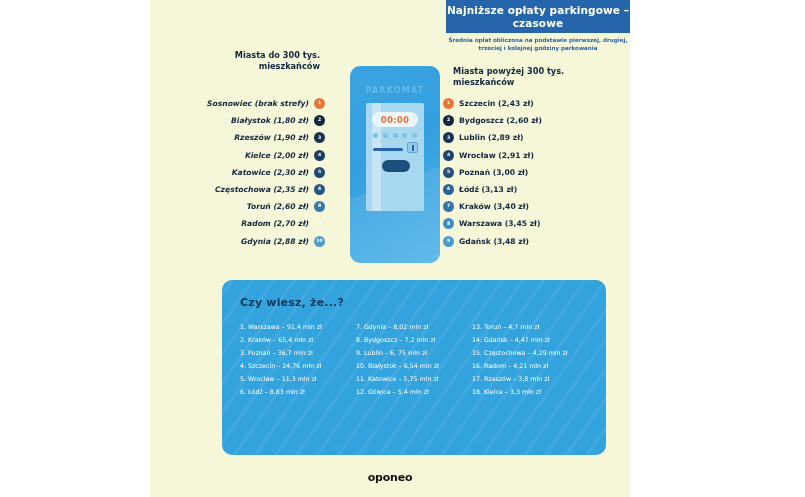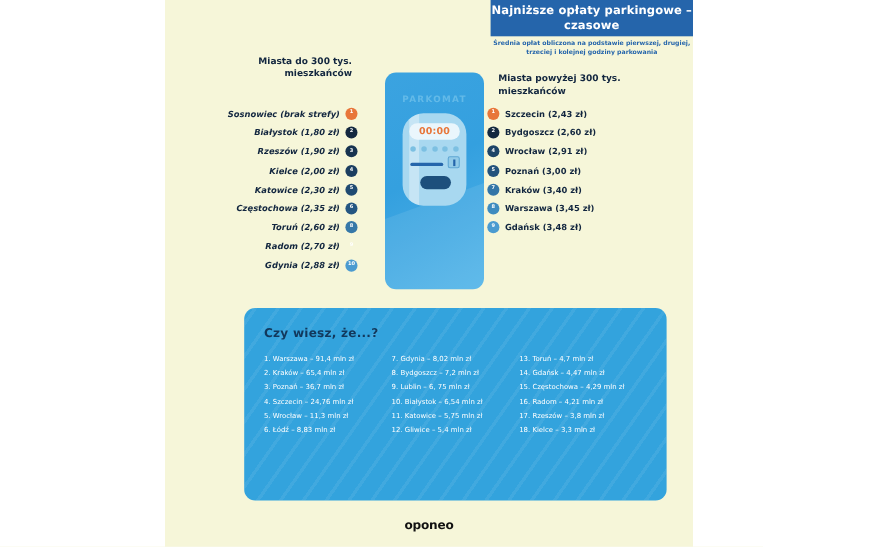--- a/index.html
+++ b/index.html
@@ -111,23 +111,23 @@
     left:0; top:20px; width:100%;
     text-align:center;
     color:#63bae8;
     font-size:8px;
     font-weight:bold;
     letter-spacing:1.2px;
   }
   #meter-panel {
     position:absolute;
     left:16px; top:37px;
-    width:58px; height:84px;
+    width:58px; height:108px;
     background:#a8d8f0;
-    border-radius:19px;
+    border-radius:2px;
     overflow:hidden;
   }
   #panel-gloss {
     position:absolute;
     left:6px; top:0;
     width:9px; height:100%;
     background:rgba(255,255,255,.35);
   }
   #display {
     position:absolute;
@@ -293,26 +293,34 @@
   <div class="rank-list" id="list-right">
       <div class="rank-row">
         <span class="badge" style="background: rgb(232, 118, 58);">1</span>
         <span class="rank-label">Szczecin (2,43 zł)</span>
       </div>
       <div class="rank-row">
         <span class="badge" style="background: rgb(19, 40, 63);">2</span>
         <span class="rank-label">Bydgoszcz (2,60 zł)</span>
       </div>
       <div class="rank-row">
+        <span class="badge" style="background: rgb(24, 54, 82);">3</span>
+        <span class="rank-label">Lublin (2,89 zł)</span>
+      </div>
+      <div class="rank-row">
         <span class="badge" style="background: rgb(29, 68, 103);">4</span>
         <span class="rank-label">Wrocław (2,91 zł)</span>
       </div>
       <div class="rank-row">
         <span class="badge" style="background: rgb(35, 82, 124);">5</span>
         <span class="rank-label">Poznań (3,00 zł)</span>
+      </div>
+      <div class="rank-row">
+        <span class="badge" style="background: rgb(42, 98, 145);">6</span>
+        <span class="rank-label">Łódź (3,13 zł)</span>
       </div>
       <div class="rank-row">
         <span class="badge" style="background: rgb(51, 117, 167);">7</span>
         <span class="rank-label">Kraków (3,40 zł)</span>
       </div>
       <div class="rank-row">
         <span class="badge" style="background: rgb(62, 139, 191);">8</span>
         <span class="rank-label">Warszawa (3,45 zł)</span>
       </div>
       <div class="rank-row">

